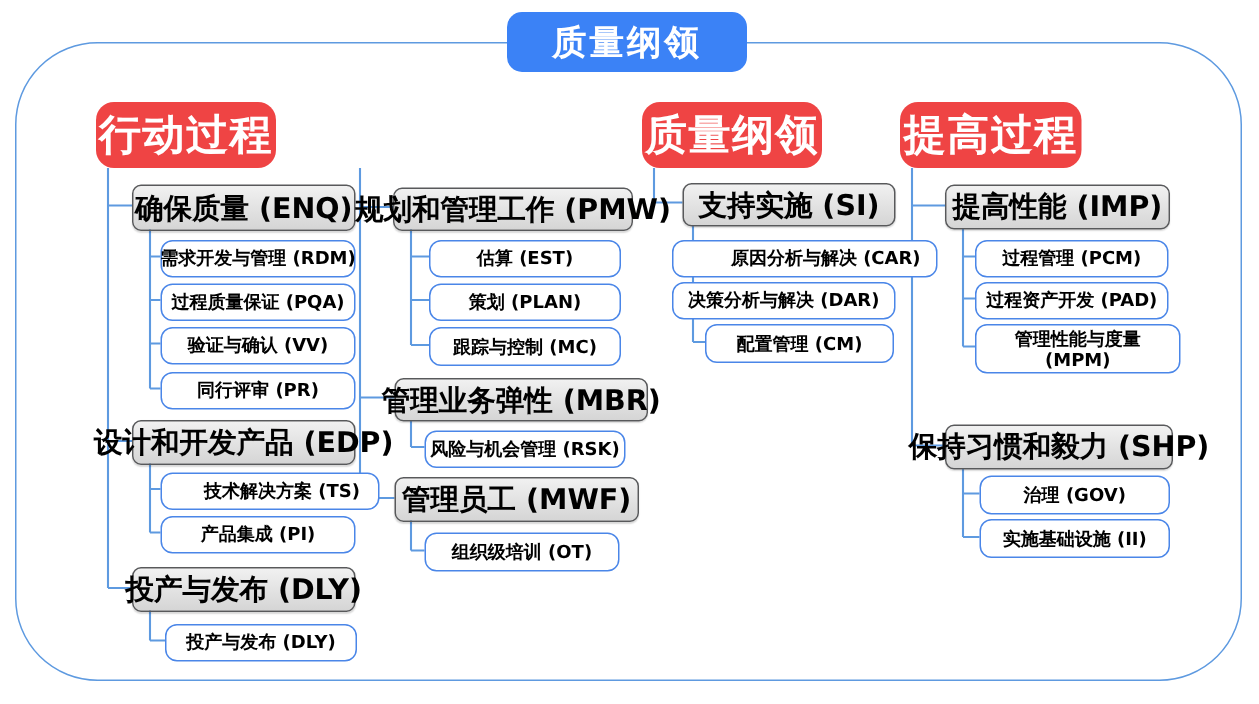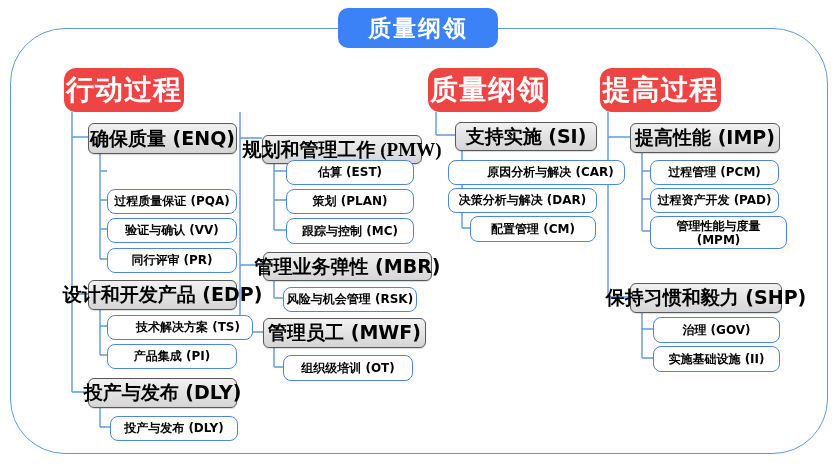--- a/index.html
+++ b/index.html
@@ -63,32 +63,33 @@
     <path d="M642,311 V358 M642,329 H653 M642,358 H653"></path>
   </svg>
 
   <div class="root-title">质量纲领</div>
 
   <div class="col-header" style="left:64px;top:68px;width:120px;">行动过程</div>
   <div class="col-header" style="left:428px;top:68px;width:120px;">质量纲领</div>
   <div class="col-header" style="left:600px;top:68px;width:121px;">提高过程</div>
 
   <div class="lvl2" style="left:88px;top:123px;width:147px;height:29px;">确保质量 (ENQ)</div>
+  <div class="lvl3" style="left:107px;top:160px;width:128px;height:23px;">需求开发与管理 (RDM)</div>
   <div class="lvl3" style="left:107px;top:189px;width:128px;height:23px;">过程质量保证 (PQA)</div>
   <div class="lvl3" style="left:107px;top:218px;width:128px;height:23px;">验证与确认 (VV)</div>
   <div class="lvl3" style="left:107px;top:248px;width:128px;height:23px;">同行评审 (PR)</div>
 
   <div class="lvl2" style="left:88px;top:280px;width:147px;height:28px;">设计和开发产品 (EDP)</div>
   <div class="lvl3" style="left:107px;top:315px;width:128px;height:23px;padding-left:16px;">技术解决方案 (TS)</div>
   <div class="lvl3" style="left:107px;top:344px;width:128px;height:23px;">产品集成 (PI)</div>
 
   <div class="lvl2" style="left:88px;top:378px;width:147px;height:28px;">投产与发布 (DLY)</div>
   <div class="lvl3" style="left:110px;top:416px;width:126px;height:23px;">投产与发布 (DLY)</div>
 
-  <div class="lvl2" style="left:262px;top:135px;width:158px;height:27px;font-family:Liberation Serif, serif;">规划和管理工作 (PMW)</div>
+  <div class="lvl2" style="left:262px;top:125px;width:158px;height:27px;">规划和管理工作 (PMW)</div>
   <div class="lvl3" style="left:286px;top:160px;width:126px;height:23px;">估算 (EST)</div>
   <div class="lvl3" style="left:286px;top:189px;width:126px;height:23px;">策划 (PLAN)</div>
   <div class="lvl3" style="left:286px;top:218px;width:126px;height:24px;">跟踪与控制 (MC)</div>
 
   <div class="lvl2" style="left:263px;top:252px;width:167px;height:27px;">管理业务弹性 (MBR)</div>
   <div class="lvl3" style="left:283px;top:287px;width:132px;height:23px;">风险与机会管理 (RSK)</div>
 
   <div class="lvl2" style="left:263px;top:318px;width:161px;height:28px;">管理员工 (MWF)</div>
   <div class="lvl3" style="left:283px;top:355px;width:128px;height:24px;">组织级培训 (OT)</div>
 

